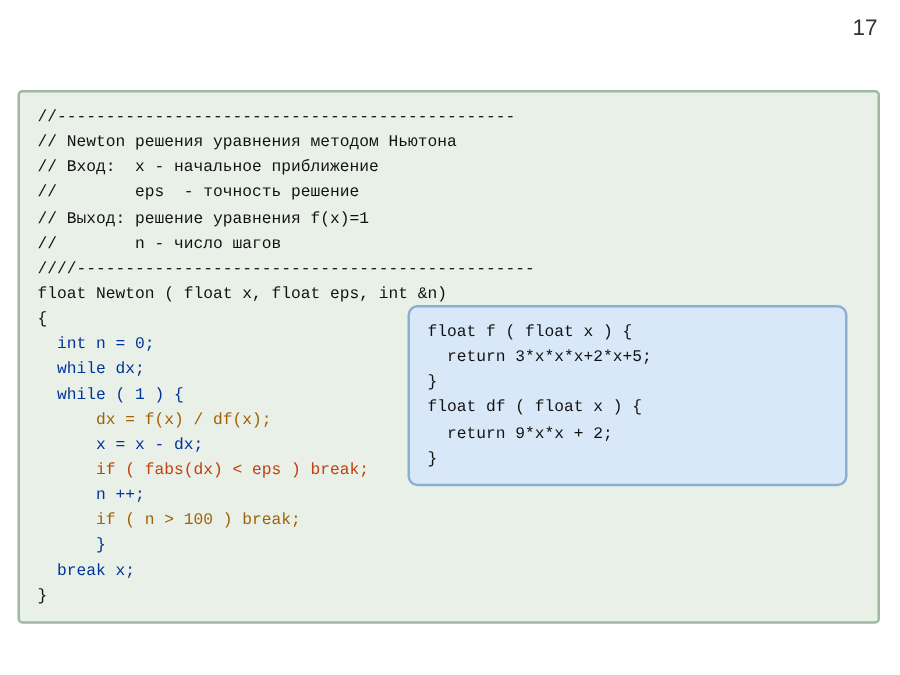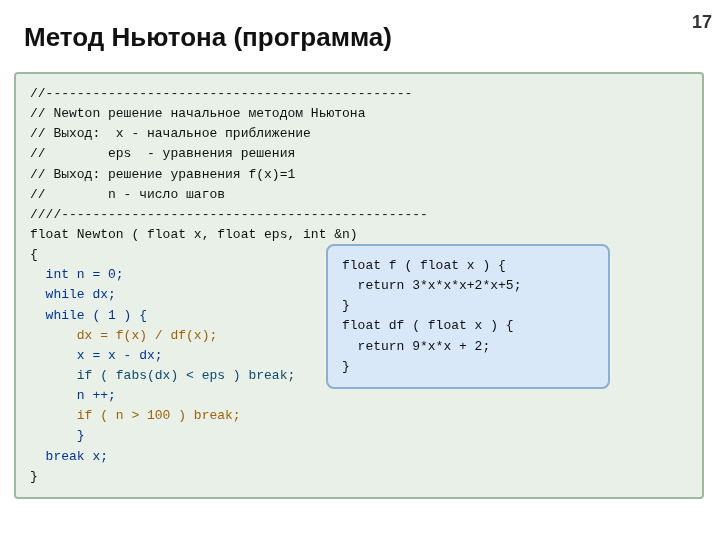--- a/index.html
+++ b/index.html
@@ -16,23 +16,23 @@
     .page {
       width: 720px;
       height: 540px;
       position: relative;
       background: #fff;
     }
 
     .slide-number {
       position: absolute;
       top: 12px;
-      right: 8px;
+      right: 18px;
       font-size: 18px;
-      font-weight: bold;
+      font-weight: normal;
       color: #333;
     }
 
     .title {
       position: absolute;
       top: 22px;
       left: 24px;
       font-size: 26px;
       font-weight: bold;
       color: #111;
@@ -61,58 +61,57 @@
     }
 
     .code-main {
       position: relative;
     }
 
     .tooltip-box {
       position: absolute;
       top: 170px;
       left: 310px;
-      width: 284px;
+      width: 352px;
       background: #d8e8f8;
       border: 2px solid #8ab0d0;
       border-radius: 8px;
       padding: 10px 14px;
       font-family: 'Courier New', Courier, monospace;
       font-size: 13px;
       color: #111;
       line-height: 1.55;
       z-index: 10;
     }
   </style>
 </head>
 <body>
 
 <div class="page">
 
   <div class="slide-number">17</div>
 
-  <div class="title">Метод Ньютона (программа)</div>
 
   <div class="code-block">
     <div class="code-main">
       <pre><span>//-----------------------------------------------</span>
-<span>// Newton решение начальное методом Ньютона</span>
-<span>// Выход:  x - начальное приближение</span>
-<span>//        eps  - уравнения решения</span>
+<span>// Newton решения уравнения методом Ньютона</span>
+<span>// Вход:  x - начальное приближение</span>
+<span>//        eps  - точность решение</span>
 <span>// Выход: решение уравнения f(x)=1</span>
 <span>//        n - число шагов</span>
 <span>////-----------------------------------------------</span>
 <span>float Newton ( float x, float eps, int &amp;n)</span>
 <span>{</span>
 <span style="color:#003399;font-family:Liberation Mono, monospace;">  int n = 0;</span>
 <span style="color:#003399;">  while dx;</span>
 <span style="color:#003399;">  while ( 1 ) {</span>
 <span style="color:#a16207;">      dx = f(x) / df(x);</span>
 <span style="color:#003399;">      x = x - dx;</span>
-<span style="color:#0c4a6e;">      if ( fabs(dx) &lt; eps ) break;</span>
+<span style="color:#c2410c;">      if ( fabs(dx) &lt; eps ) break;</span>
 <span style="color:#003399;">      n ++;</span>
 <span style="color:#a16207;">      if ( n &gt; 100 ) break;</span>
 <span style="color:#003399;">      }</span>
 <span style="color:#003399;">  break x;</span>
 <span>}</span></pre>
     </div>
 
     <div class="tooltip-box">
       <pre><span>float f ( float x ) {</span>
 <span>  return 3*x*x*x+2*x+5;</span>

